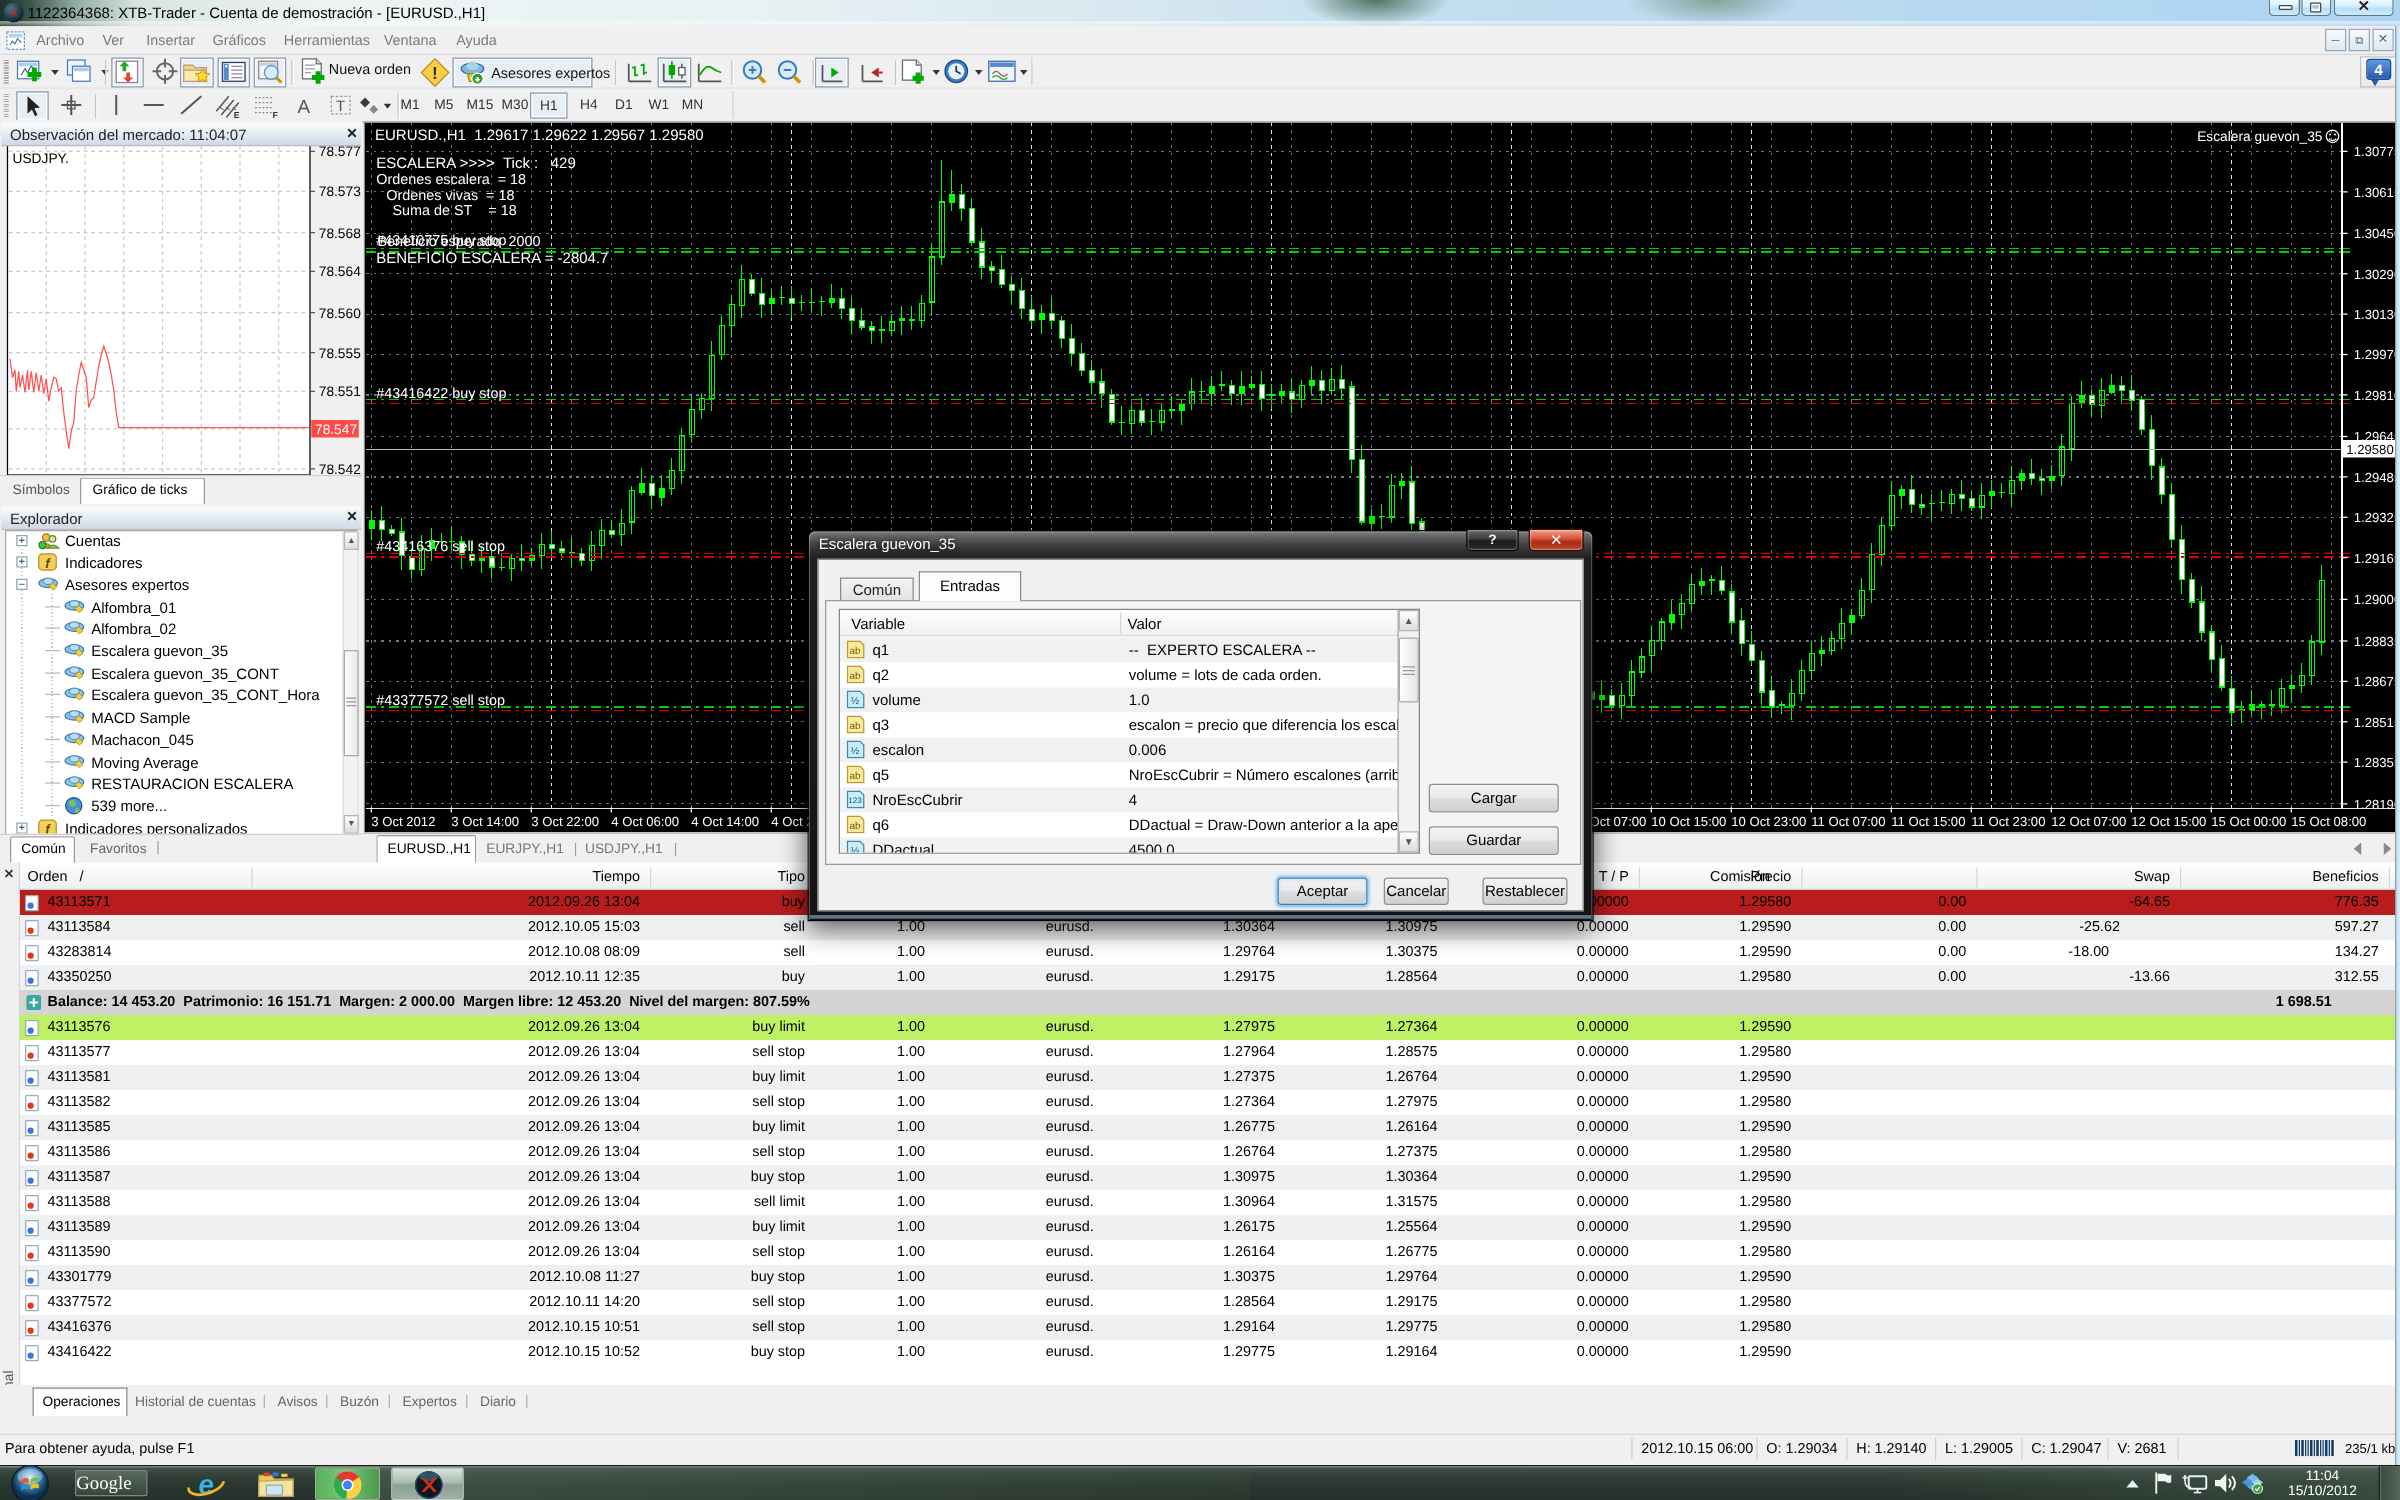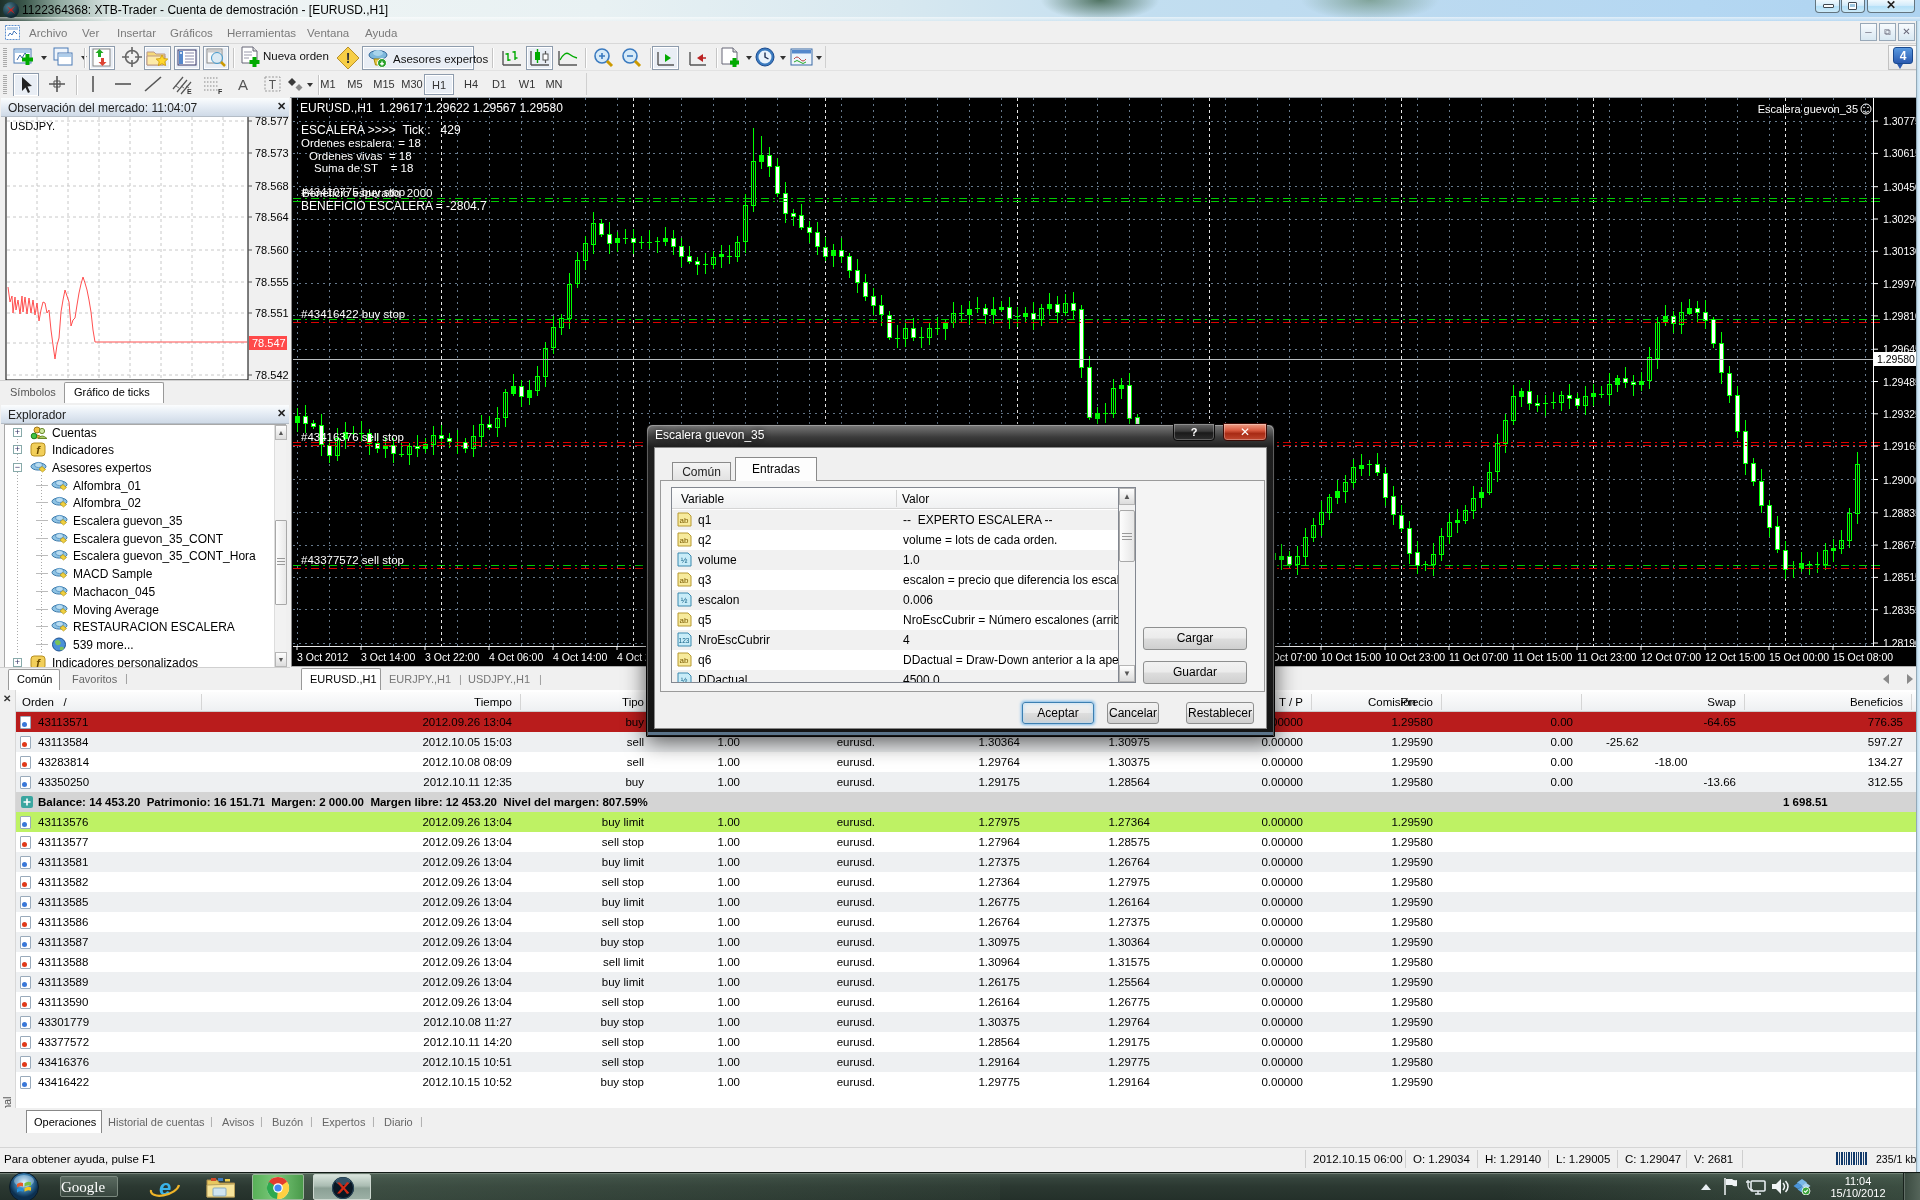--- a/index.html
+++ b/index.html
@@ -1053,21 +1053,21 @@
       <span style="left:22px">43113584</span>
       <span style="left:366px;width:130px;text-align:right">2012.10.05 15:03</span>
       <span style="left:498px;width:130px;text-align:right">sell</span>
       <span style="left:594px;width:130px;text-align:right">1.00</span>
       <span style="left:729px;width:130px;text-align:right">eurusd.</span>
       <span style="left:874px;width:130px;text-align:right">1.30364</span>
       <span style="left:1004px;width:130px;text-align:right">1.30975</span>
       <span style="left:1157px;width:130px;text-align:right">0.00000</span>
       <span style="left:1287px;width:130px;text-align:right">1.29590</span>
       <span style="left:1427px;width:130px;text-align:right">0.00</span>
-      <span style="left:1590px;width:130px;text-align:left">-25.62</span>
+      <span style="left:1550px;width:130px;text-align:right">-25.62</span>
       <span style="left:1757px;width:130px;text-align:right">597.27</span>
     </div>
     <div class="trow" style="top:62px;background:#fff">
 <span class="ric"><i style="background:#e03a1a"></i></span>
       <span style="left:22px">43283814</span>
       <span style="left:366px;width:130px;text-align:right">2012.10.08 08:09</span>
       <span style="left:498px;width:130px;text-align:right">sell</span>
       <span style="left:594px;width:130px;text-align:right">1.00</span>
       <span style="left:729px;width:130px;text-align:right">eurusd.</span>
       <span style="left:874px;width:130px;text-align:right">1.29764</span>
@@ -1092,21 +1092,21 @@
       <span style="left:1427px;width:130px;text-align:right">0.00</span>
       <span style="left:1590px;width:130px;text-align:right">-13.66</span>
       <span style="left:1757px;width:130px;text-align:right">312.55</span>
     </div>
     <div class="trow" style="top:102px;background:#d4d4d4;height:20px">
 <svg style="position:absolute;left:5px;top:4px" width="12" height="12">
         <rect x="0" y="0" width="12" height="12" rx="2" fill="#3aa6a0"></rect>
         <path d="M6 2.5 v7 M2.5 6 h7" stroke="#fff" stroke-width="1.6"></path>
       </svg>
 <span style="left:22px;font-weight:bold">Balance: 14 453.20&nbsp;&nbsp;Patrimonio: 16 151.71&nbsp;&nbsp;Margen: 2 000.00&nbsp;&nbsp;Margen libre: 12 453.20&nbsp;&nbsp;Nivel del margen: 807.59%</span>
-<span style="left:1767px;width:120px;text-align:left;font-weight:bold">1 698.51</span>
+<span style="left:1767px;width:120px;text-align:center;font-weight:bold">1 698.51</span>
     </div>
     <div class="trow" style="top:122px;background:#bef264">
 <span class="ric"><i style="background:#3a78d8"></i></span>
       <span style="left:22px">43113576</span>
       <span style="left:366px;width:130px;text-align:right">2012.09.26 13:04</span>
       <span style="left:498px;width:130px;text-align:right">buy limit</span>
       <span style="left:594px;width:130px;text-align:right">1.00</span>
       <span style="left:729px;width:130px;text-align:right">eurusd.</span>
       <span style="left:874px;width:130px;text-align:right">1.27975</span>
       <span style="left:1004px;width:130px;text-align:right">1.27364</span>

